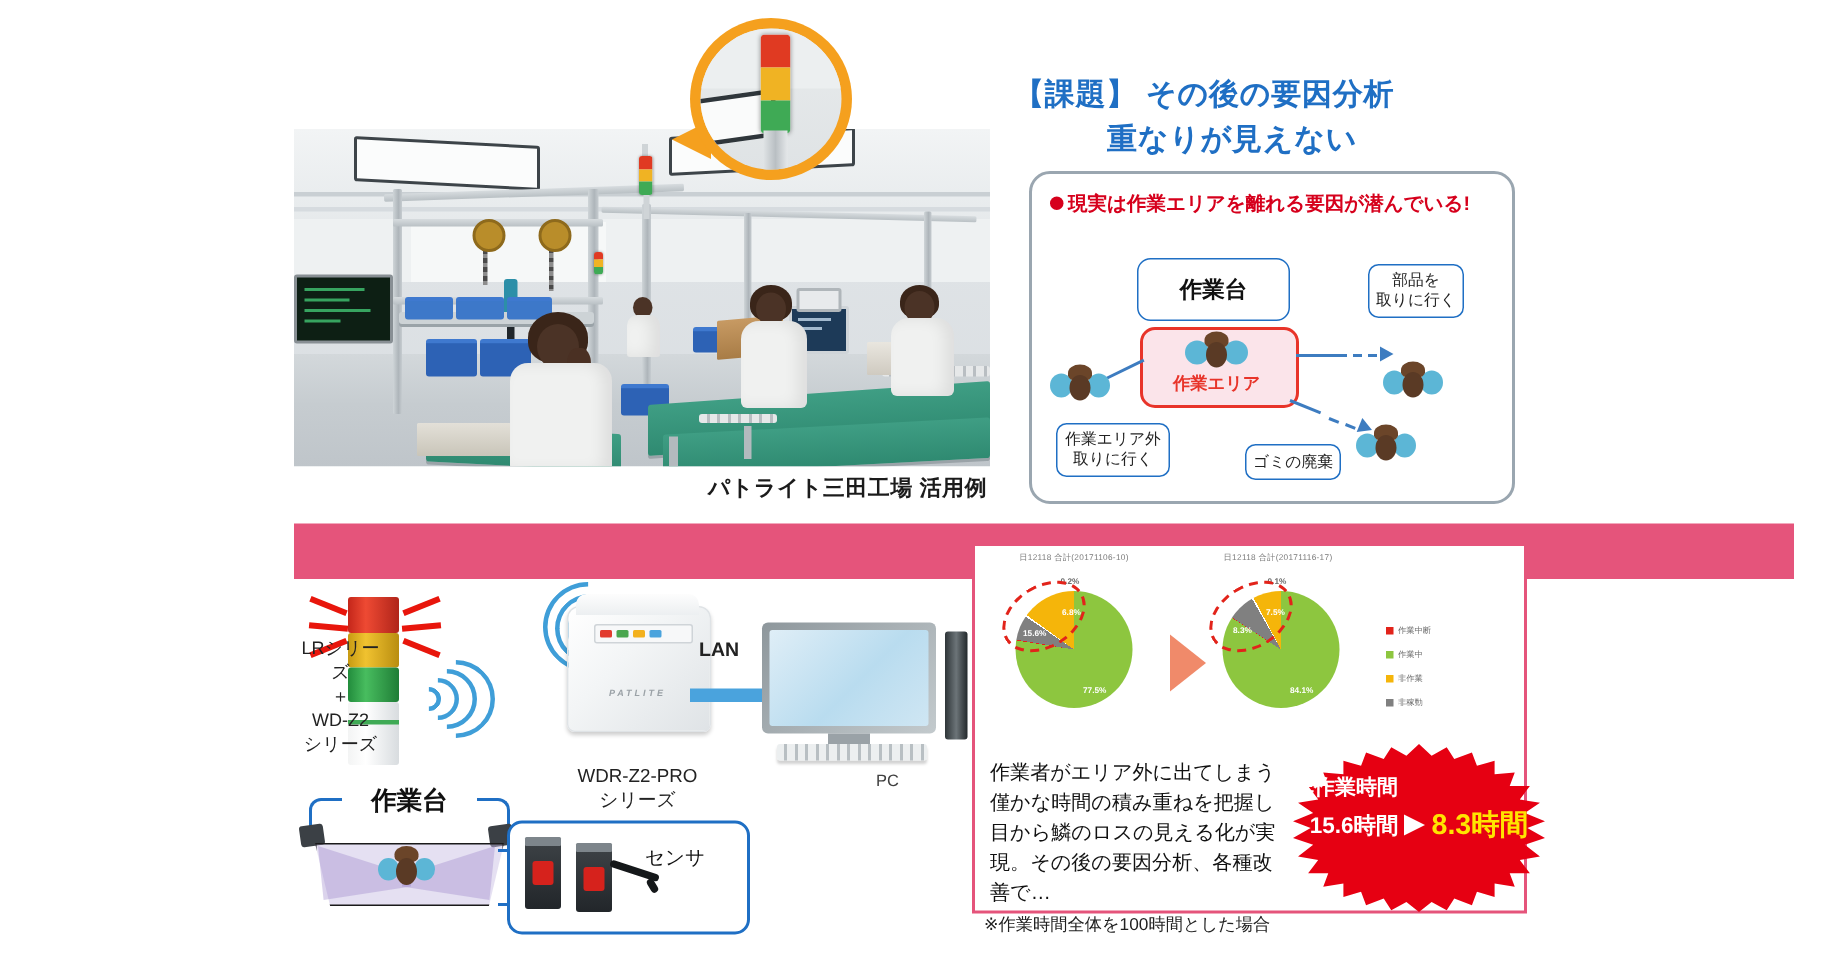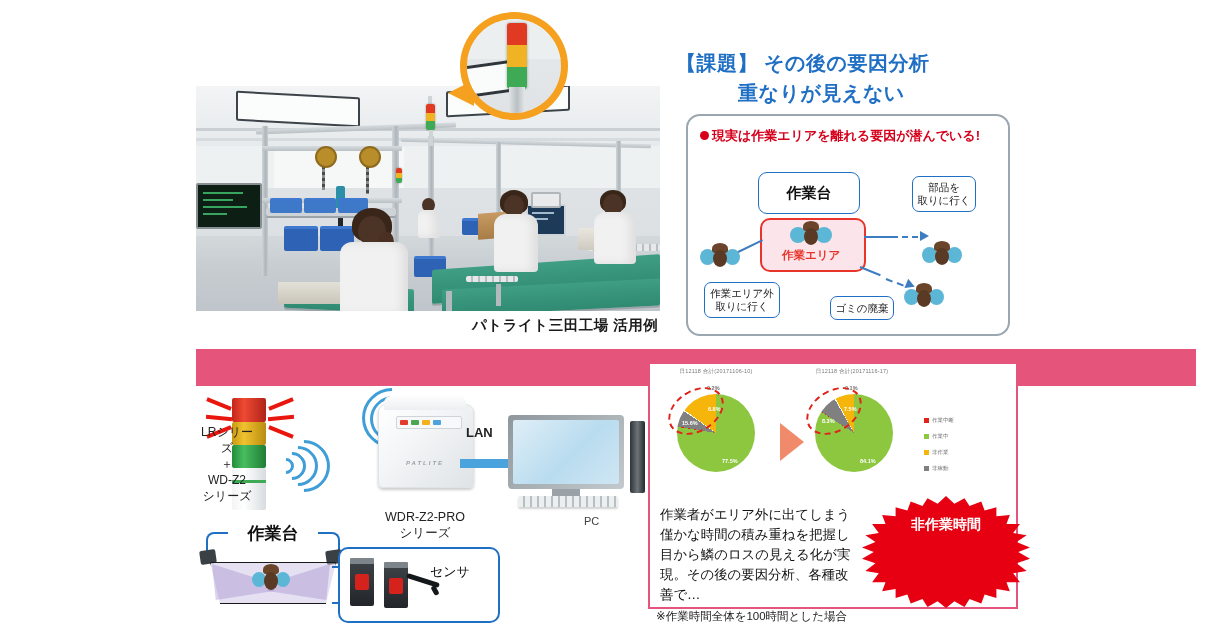--- a/index.html
+++ b/index.html
@@ -189,21 +189,21 @@
   #burst{left:862px;top:496px;width:168px;height:112px;}
   .burst-shape{position:absolute;left:0;top:0;width:168px;height:112px;background:#e60012;
     clip-path:polygon(
       50% 0%,55% 7%,61% 2%,64% 9%,71% 5%,73% 13%,80% 10%,80% 18%,88% 17%,86% 25%,
       94% 25%,90% 33%,98% 35%,92% 41%,100% 46%,93% 50%,100% 56%,92% 60%,98% 67%,
       90% 69%,94% 77%,86% 77%,88% 85%,80% 83%,80% 91%,73% 88%,71% 96%,64% 92%,
       61% 99%,55% 94%,50% 100%,45% 94%,39% 99%,36% 92%,29% 96%,27% 88%,20% 91%,
       20% 83%,12% 85%,14% 77%,6% 77%,10% 69%,2% 67%,8% 60%,0% 56%,7% 50%,
       0% 46%,8% 41%,2% 35%,10% 33%,6% 25%,14% 25%,12% 17%,20% 18%,20% 10%,
       27% 13%,29% 5%,36% 9%,39% 2%,45% 7%);}
-  .burst-l1{position:absolute;top:20px;width:168px;text-align:center;color:#fff;font-weight:700;font-size:14px;}
+  .burst-l1{position:absolute;top:20px;width:168px;text-align:left;color:#fff;font-weight:700;font-size:14px;}
   .burst-l2{position:absolute;top:41px;width:168px;text-align:center;color:#fff;font-weight:700;font-size:15px;
     display:flex;align-items:center;justify-content:center;gap:3px;}
   .burst-l2 b{color:#ffe400;font-size:19px;}
   .wh-arrow{display:inline-block;width:0;height:0;border-top:7px solid transparent;
     border-bottom:7px solid transparent;border-left:14px solid #fff;margin:0 1px;}
   .burst-l3{position:absolute;top:66px;width:168px;text-align:center;font-weight:700;font-size:25px;color:#ffe400;letter-spacing:-.5px;}
   .burst-l3 em{font-style:normal;color:#fff;font-size:21px;}
 
   #footnote{left:656px;top:609px;font-size:11.5px;color:#222;}
 </style>
@@ -553,17 +553,22 @@
           <span>非稼動</span>
       </div>
     </div>
   </div>
 
   <div class="abs" id="chart-text">作業者がエリア外に出てしまう僅かな時間の積み重ねを把握し目から鱗のロスの見える化が実現。その後の要因分析、各種改善で…</div>
 
   <div class="abs" id="burst">
     <div class="burst-shape"></div>
     <div class="burst-l1">非作業時間</div>
+    <div class="burst-l2">
+      <span>15.6時間</span>
+      <span class="wh-arrow"></span>
+      <b>8.3時間</b>
+    </div>
   </div>
 
   <div class="abs" id="footnote">※作業時間全体を100時間とした場合</div>
 
 </div>
 
 </body></html>

